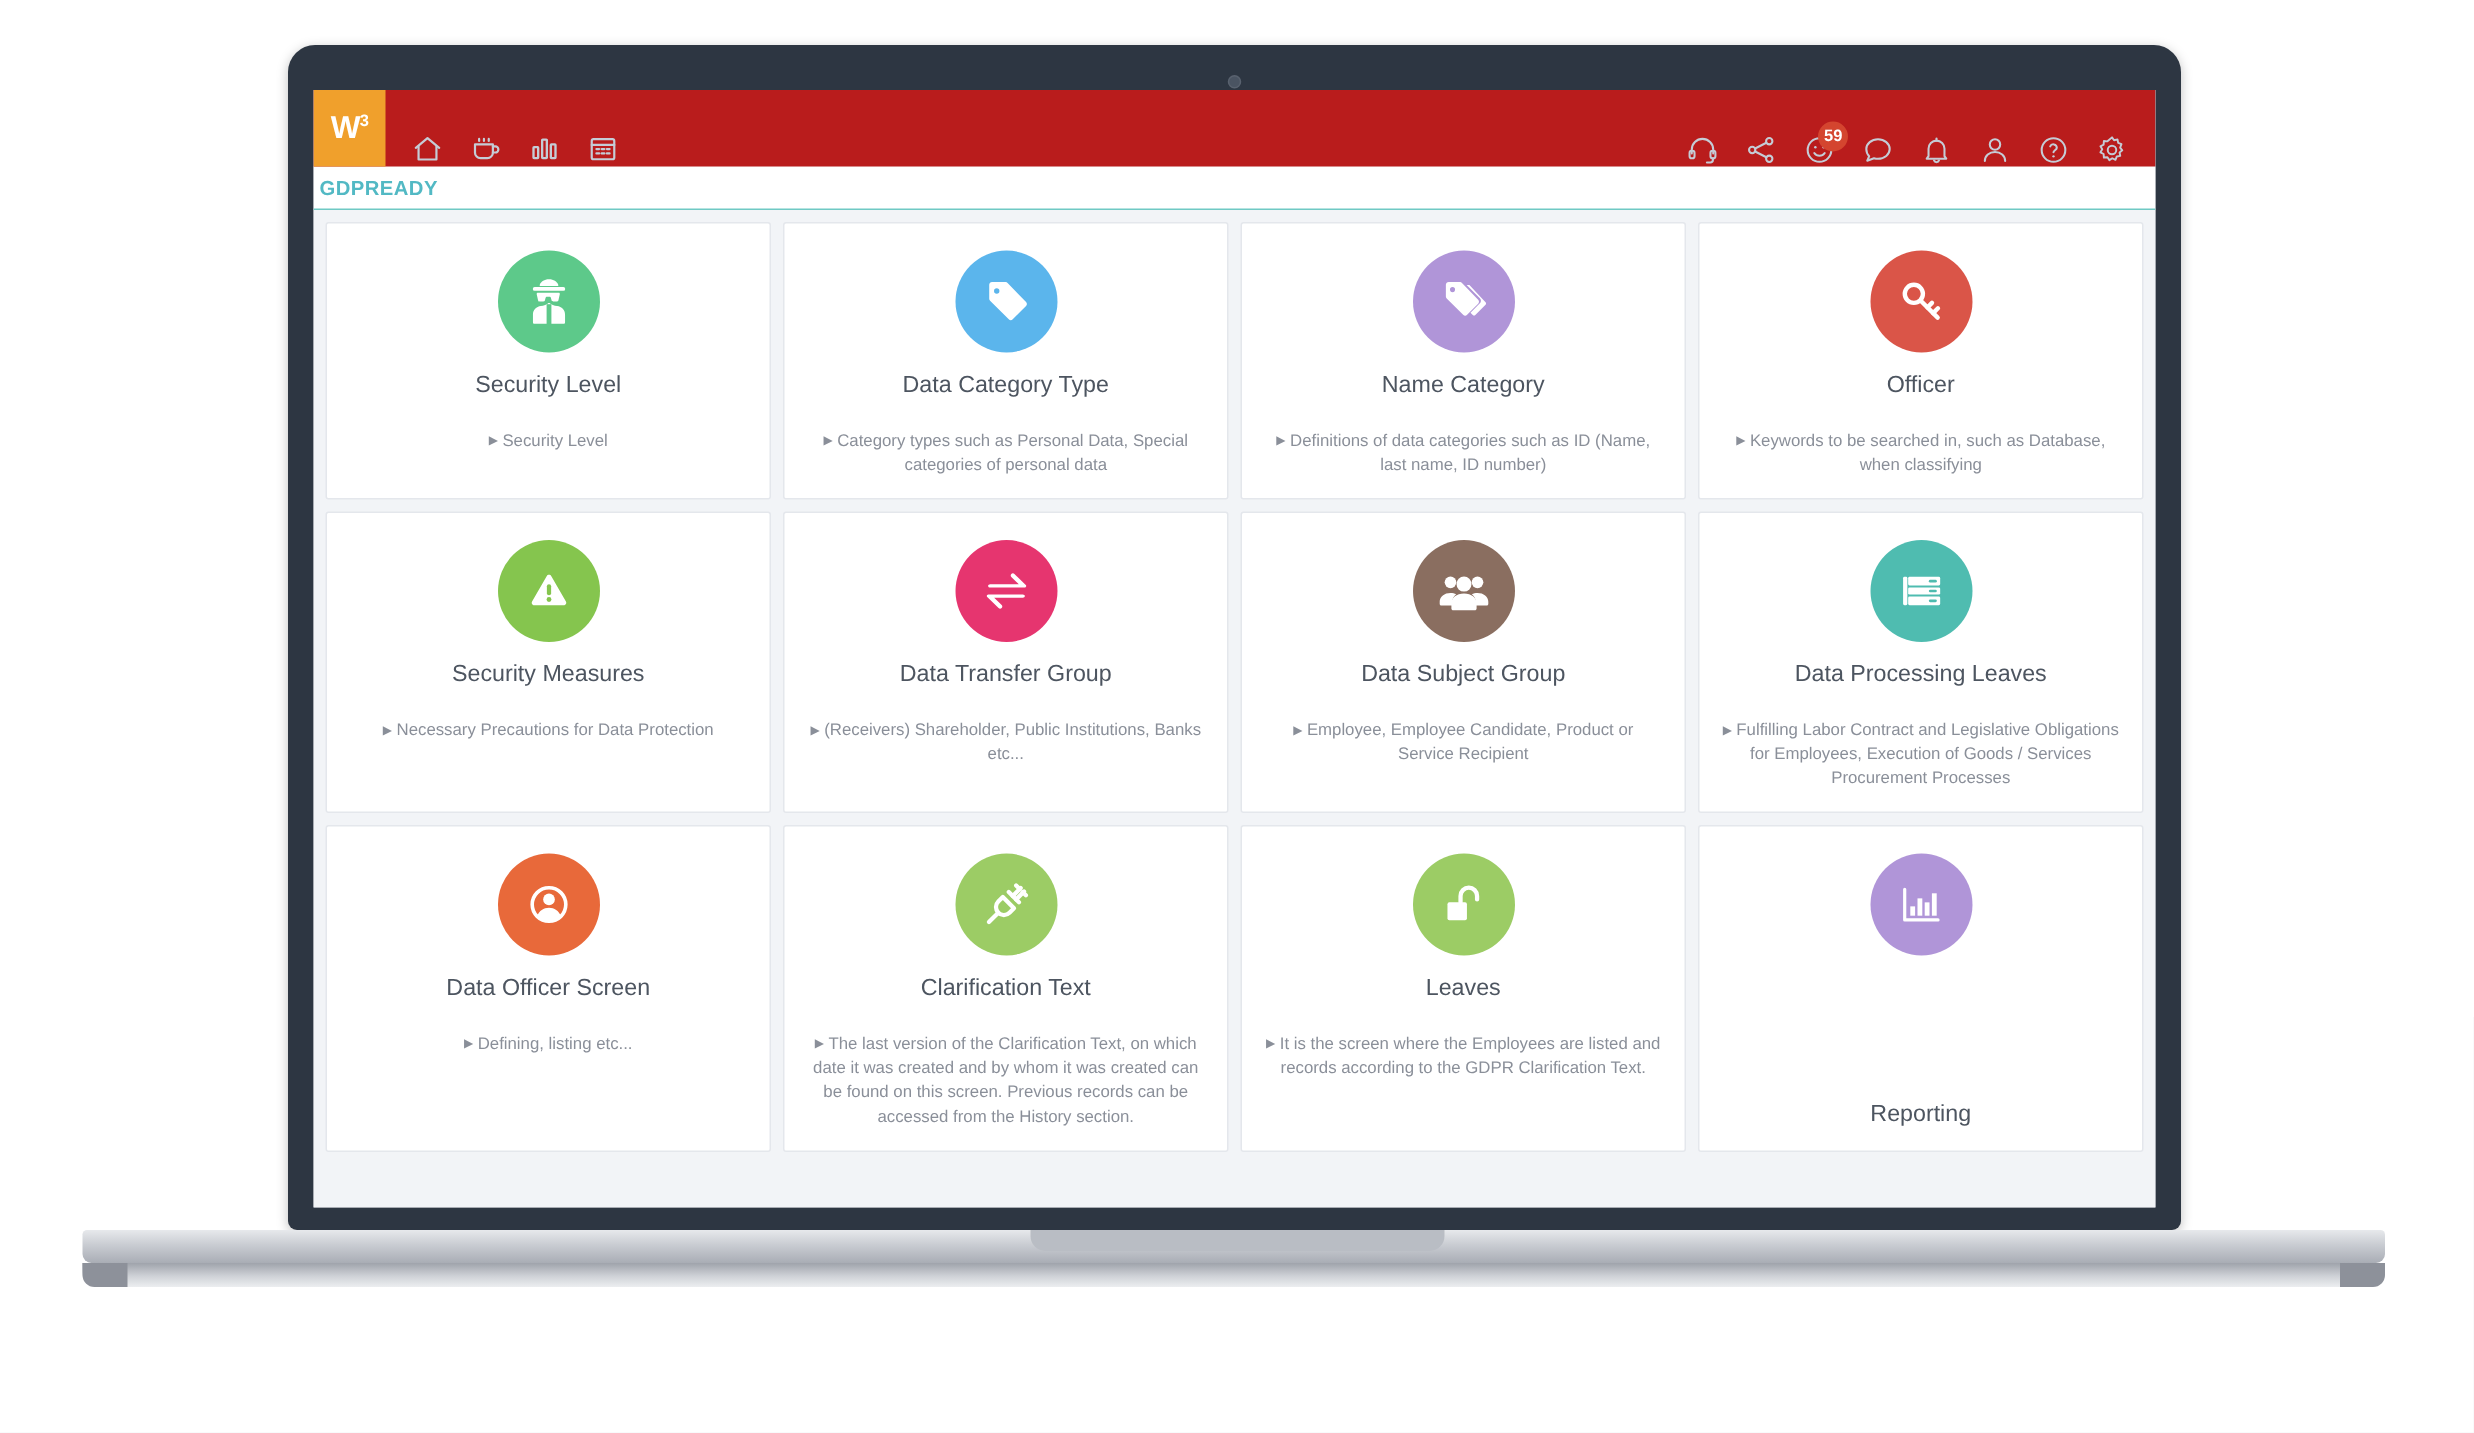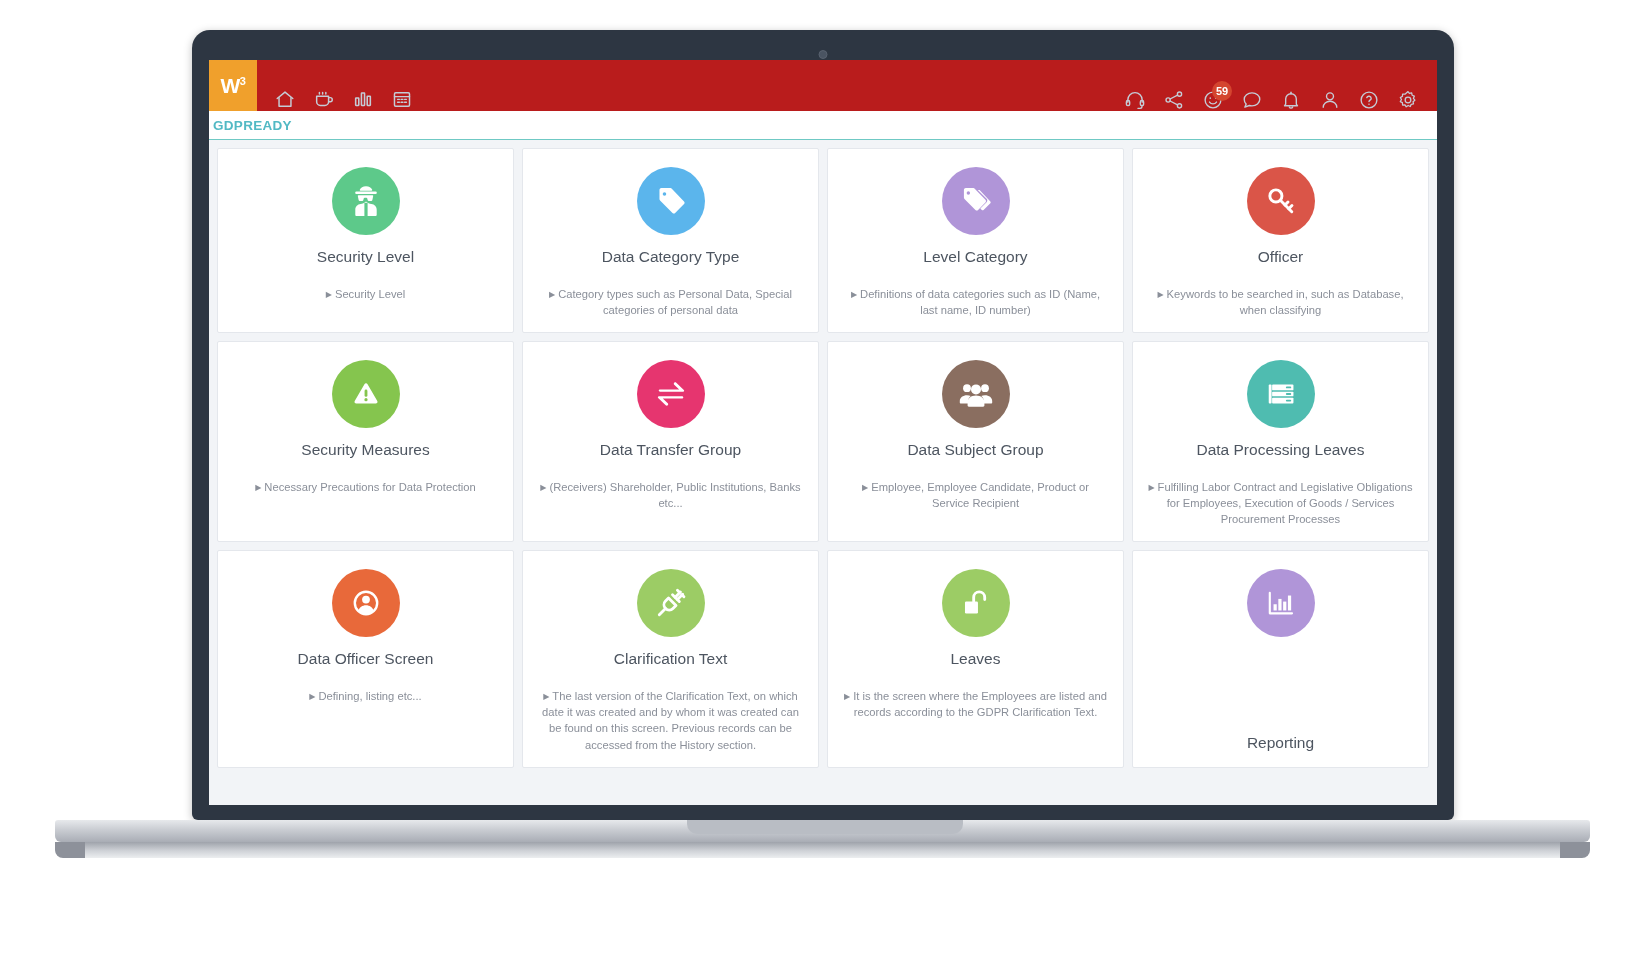--- a/index.html
+++ b/index.html
@@ -374,21 +374,21 @@
           <div class="card-desc"><span class="bullet-arrow">▶</span><span>Category types such as Personal Data, Special categories of personal data</span></div>
         </div>
 
         <div class="app-card row-1">
           <div class="card-icon-circle" style="background:#b095d8">
             <svg width="34" height="34" viewBox="0 0 36 36" fill="#ffffff">
               <path d="M15.4 4.2H7.2c-1.1 0-2 .9-2 2v8.2c0 .5.2 1 .6 1.4l11.6 11.6c.8.8 2 .8 2.8 0l7.8-7.8c.8-.8.8-2 0-2.8L16.4 4.8c-.3-.4-.7-.6-1-.6zm-5.5 7.2a1.8 1.8 0 1 1 0-3.6 1.8 1.8 0 0 1 0 3.6z"></path>
               <path d="M22.4 6.4l9.3 9.3c1 1 1 2.6 0 3.6l-6.6 6.6 1.6 1.6c.5.5 1.3.5 1.8 0l7.2-7.2c.5-.5.5-1.3 0-1.8L24.3 6.4h-1.9z" transform="translate(-2.5,0)"></path>
             </svg>
           </div>
-          <div class="card-title">Level Category</div>
+          <div class="card-title">Name Category</div>
           <div class="card-desc"><span class="bullet-arrow">▶</span><span>Definitions of data categories such as ID (Name, last name, ID number)</span></div>
         </div>
 
         <div class="app-card row-1">
           <div class="card-icon-circle" style="background:#da5548">
             <svg width="34" height="34" viewBox="0 0 36 36" fill="none" stroke="#ffffff" stroke-width="3.1" stroke-linecap="round" stroke-linejoin="round">
               <circle cx="12.6" cy="12.6" r="6.4"></circle>
               <path d="M17.3 17.3L29.4 29.4"></path>
               <path d="M26.2 26.2l3.4-3.4"></path>
               <path d="M22.2 22.2l3.2-3.2"></path>

